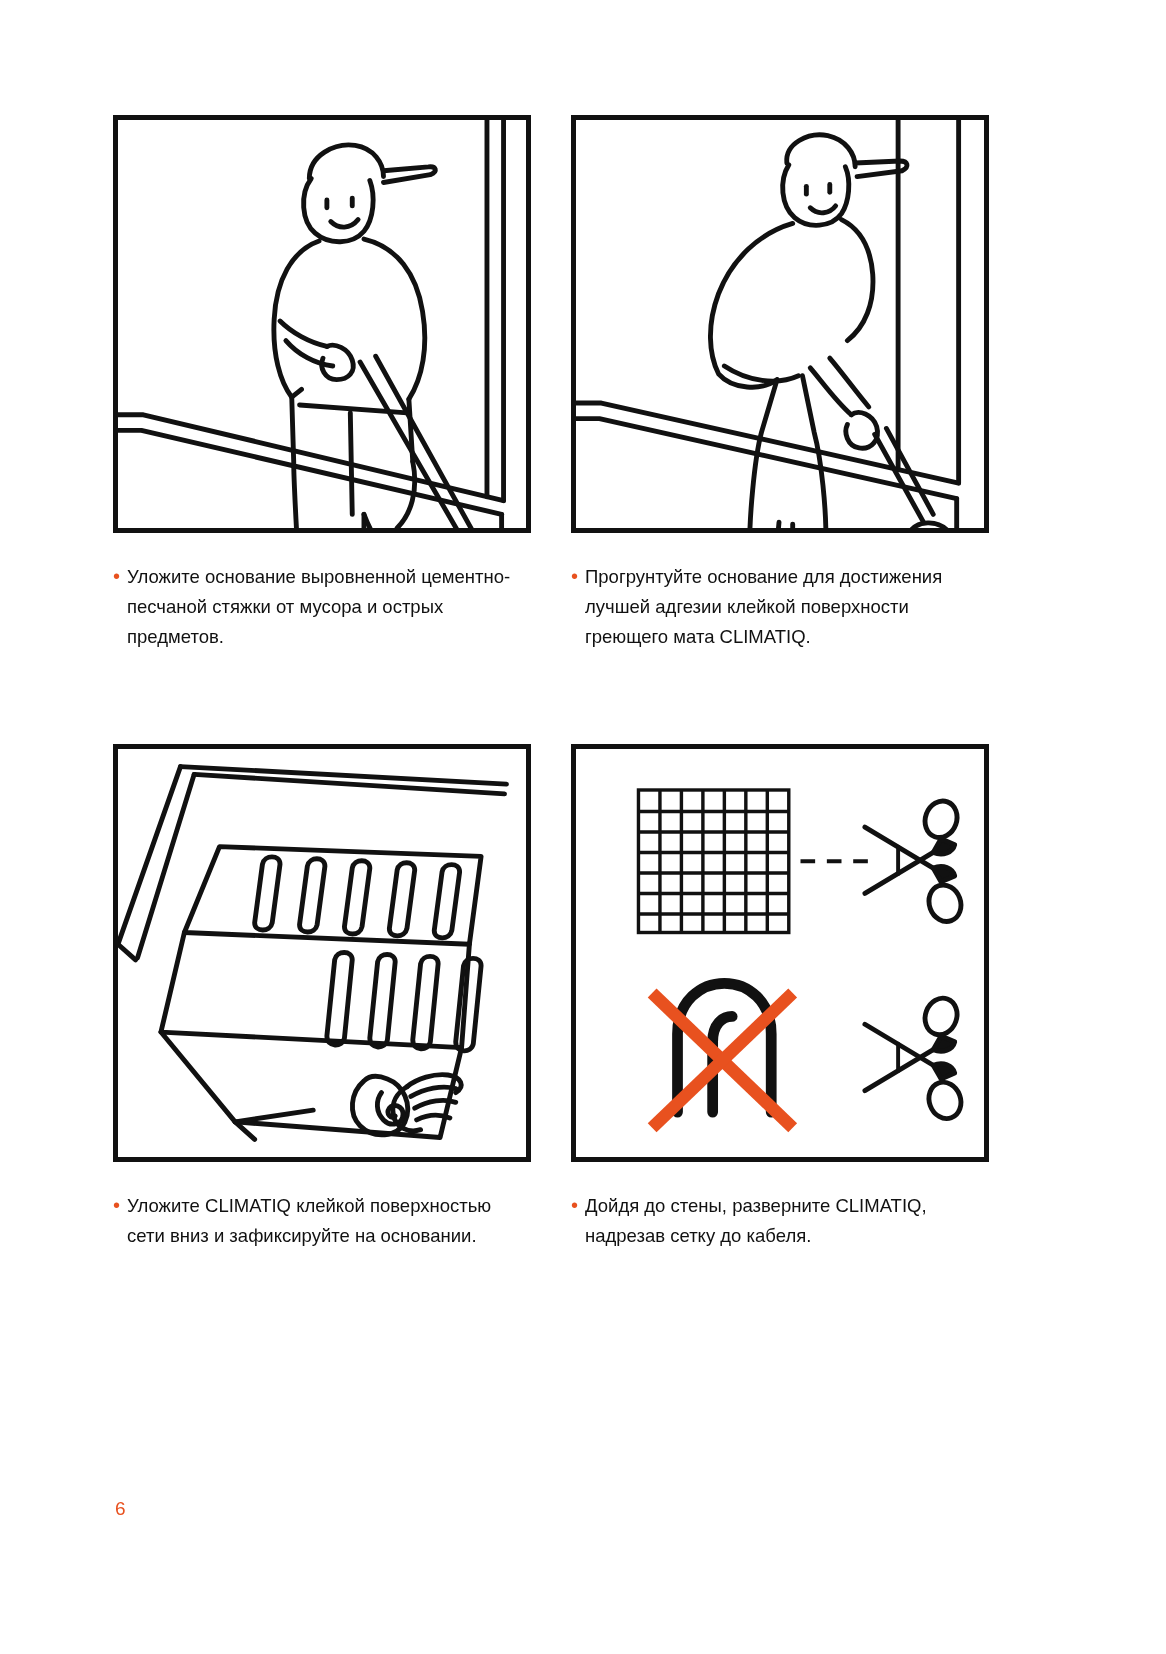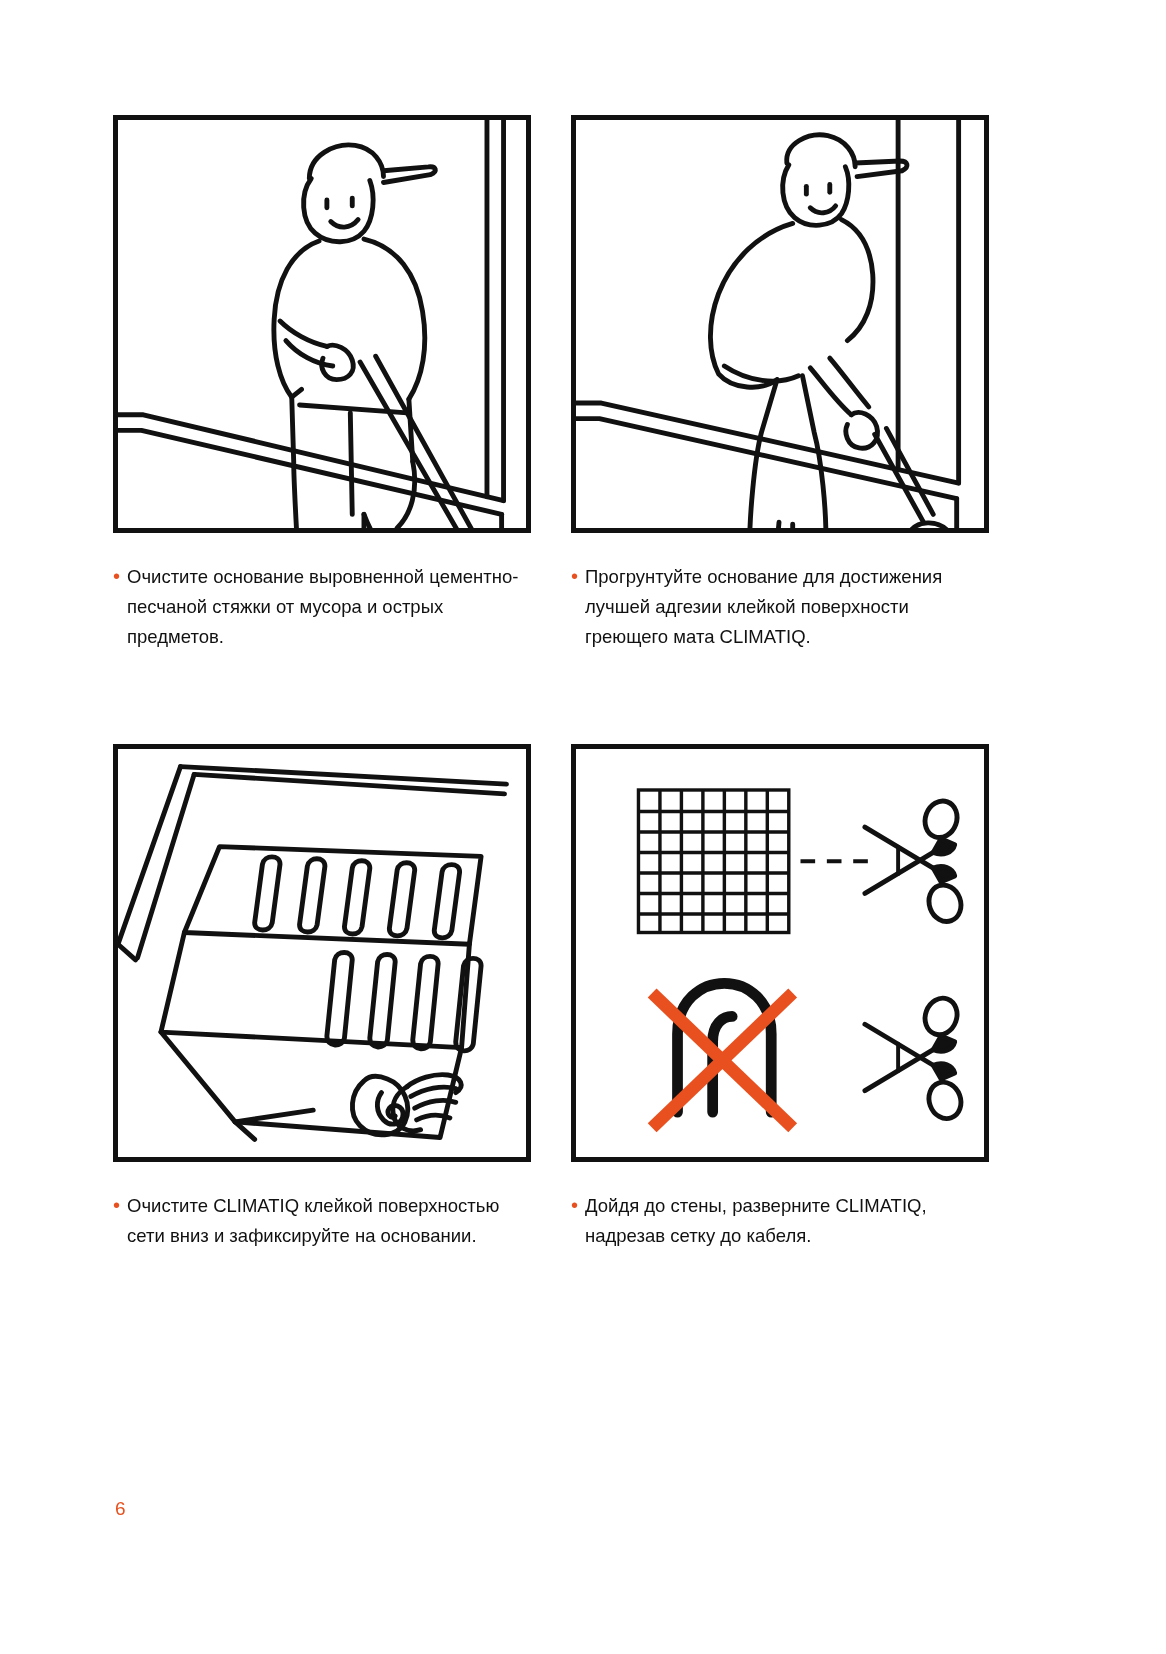--- a/index.html
+++ b/index.html
@@ -142,21 +142,21 @@
                 <path d="M334 488 L340 486"></path>
                 <path d="M352 482 L358 480"></path>
                 <path d="M366 474 L372 472"></path>
                 <path d="M310 490 L316 488"></path>
               </g>
             </g>
           </svg>
         </div>
         <div class="caption">
           <span class="bullet">•</span>
-          <span class="caption-text">Очистите основание выровненной цементно-песчаной стяжки от мусора и острых предметов.</span>
+          <span class="caption-text">Уложите основание выровненной цементно-песчаной стяжки от мусора и острых предметов.</span>
         </div>
       </div>
 
       <div class="cell">
         <div class="figure">
           <svg viewBox="0 0 418 418" xmlns="http://www.w3.org/2000/svg">
             <g fill="none" stroke="#111111" stroke-width="5" stroke-linecap="round" stroke-linejoin="round">
 
               <g>
                 <path d="M0 290 L26 290 L392 372"></path>
@@ -256,21 +256,21 @@
                 <path d="M300 356 C314 348 332 344 346 348"></path>
                 <path d="M304 368 C318 360 334 358 346 362"></path>
                 <path d="M306 380 C318 374 330 374 340 378"></path>
                 <path d="M296 346 C286 352 280 362 282 374 C284 388 298 394 310 390"></path>
               </g>
             </g>
           </svg>
         </div>
         <div class="caption">
           <span class="bullet">•</span>
-          <span class="caption-text">Очистите CLIMATIQ клейкой поверхностью сети вниз и зафиксируйте на основании.</span>
+          <span class="caption-text">Уложите CLIMATIQ клейкой поверхностью сети вниз и зафиксируйте на основании.</span>
         </div>
       </div>
 
       <div class="cell">
         <div class="figure">
           <svg viewBox="0 0 418 418" xmlns="http://www.w3.org/2000/svg">
 
             <g fill="none" stroke="#111111" stroke-width="3.5">
               <rect x="64" y="42" width="154" height="146"></rect>
               <path d="M86 42 L86 188 M108 42 L108 188 M130 42 L130 188 M152 42 L152 188 M174 42 L174 188 M196 42 L196 188"></path>

